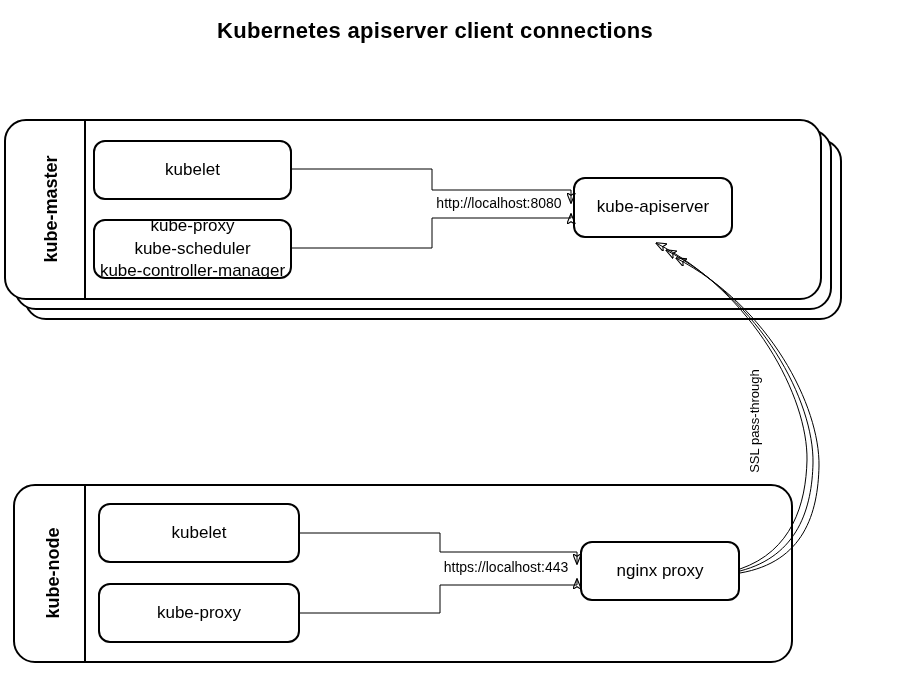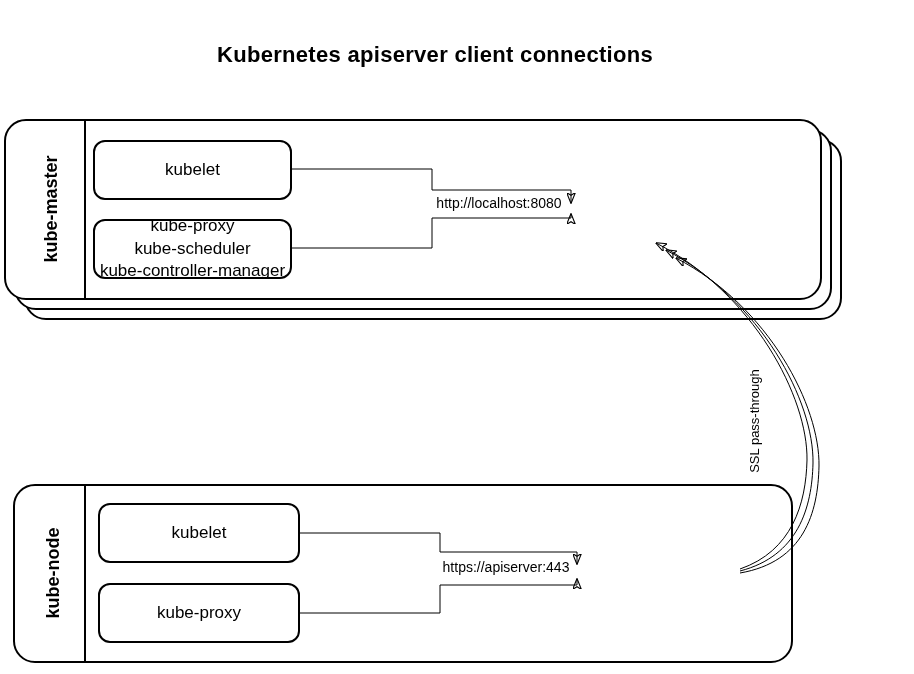--- a/index.html
+++ b/index.html
@@ -18,21 +18,20 @@
   }
   .title {
     position: absolute;
     left: 0;
     top: 18px;
     width: 870px;
     text-align: center;
     font-size: 22px;
     font-weight: bold;
     letter-spacing: 0.3px;
-    margin-top: 24px;
   }
   .group-box {
     position: absolute;
     background: #ffffff;
     border: 2px solid #000000;
     border-radius: 22px;
     box-sizing: border-box;
   }
   .stack-layer {
     position: absolute;
@@ -117,29 +116,35 @@
   <div class="node-box" style="left:93px; top:140px; width:199px; height:60px;">
     <span>kubelet</span>
   </div>
 
   <div class="node-box" style="left:93px; top:219px; width:199px; height:60px;">
     <span>kube-proxy</span>
     <span>kube-scheduler</span>
     <span>kube-controller-manager</span>
   </div>
 
+  <div class="node-box" style="left:573px; top:177px; width:160px; height:61px;">
+    <span>kube-apiserver</span>
+  </div>
 
   <div class="node-box" style="left:98px; top:503px; width:202px; height:60px;">
     <span>kubelet</span>
   </div>
 
   <div class="node-box" style="left:98px; top:583px; width:202px; height:60px;">
     <span>kube-proxy</span>
   </div>
 
+  <div class="node-box" style="left:580px; top:541px; width:160px; height:60px;">
+    <span>nginx proxy</span>
+  </div>
 
   <svg class="wires" width="914" height="674" viewBox="0 0 914 674">
     <defs>
       <marker id="arrow" viewBox="0 0 10 8" refX="9.5" refY="4" markerWidth="11" markerHeight="9" orient="auto">
         <path d="M0,0 L10,4 L0,8 L2.5,4 Z" fill="#000000" stroke="none"></path>
       </marker>
     </defs>
 
     <polyline points="292,169 432,169 432,190 571,190 571,203" marker-end="url(#arrow)"></polyline>
 
@@ -148,16 +153,16 @@
     <polyline points="300,533 440,533 440,552 577,552 577,564" marker-end="url(#arrow)"></polyline>
 
     <polyline points="300,613 440,613 440,585 577,585 577,579" marker-end="url(#arrow)"></polyline>
 
     <path d="M 740,569 C 792,551 806,504 807,460 C 808,398 754,293 656,243" marker-end="url(#arrow)"></path>
     <path d="M 740,571 C 798,556 812,508 813,463 C 814,402 762,301 666,250" marker-end="url(#arrow)"></path>
     <path d="M 740,573 C 804,562 818,513 819,466 C 820,407 770,307 676,258" marker-end="url(#arrow)"></path>
   </svg>
 
   <div class="edge-label" style="left:499px; top:203px;">http://localhost:8080</div>
-  <div class="edge-label" style="left:506px; top:567px;">https://apiserver:443</div>
+  <div class="edge-label" style="left:506px; top:567px;">https://localhost:443</div>
   <div class="ssl-label" style="left:754px; top:421px;">SSL pass-through</div>
 
 </div>
 
 </body></html>

